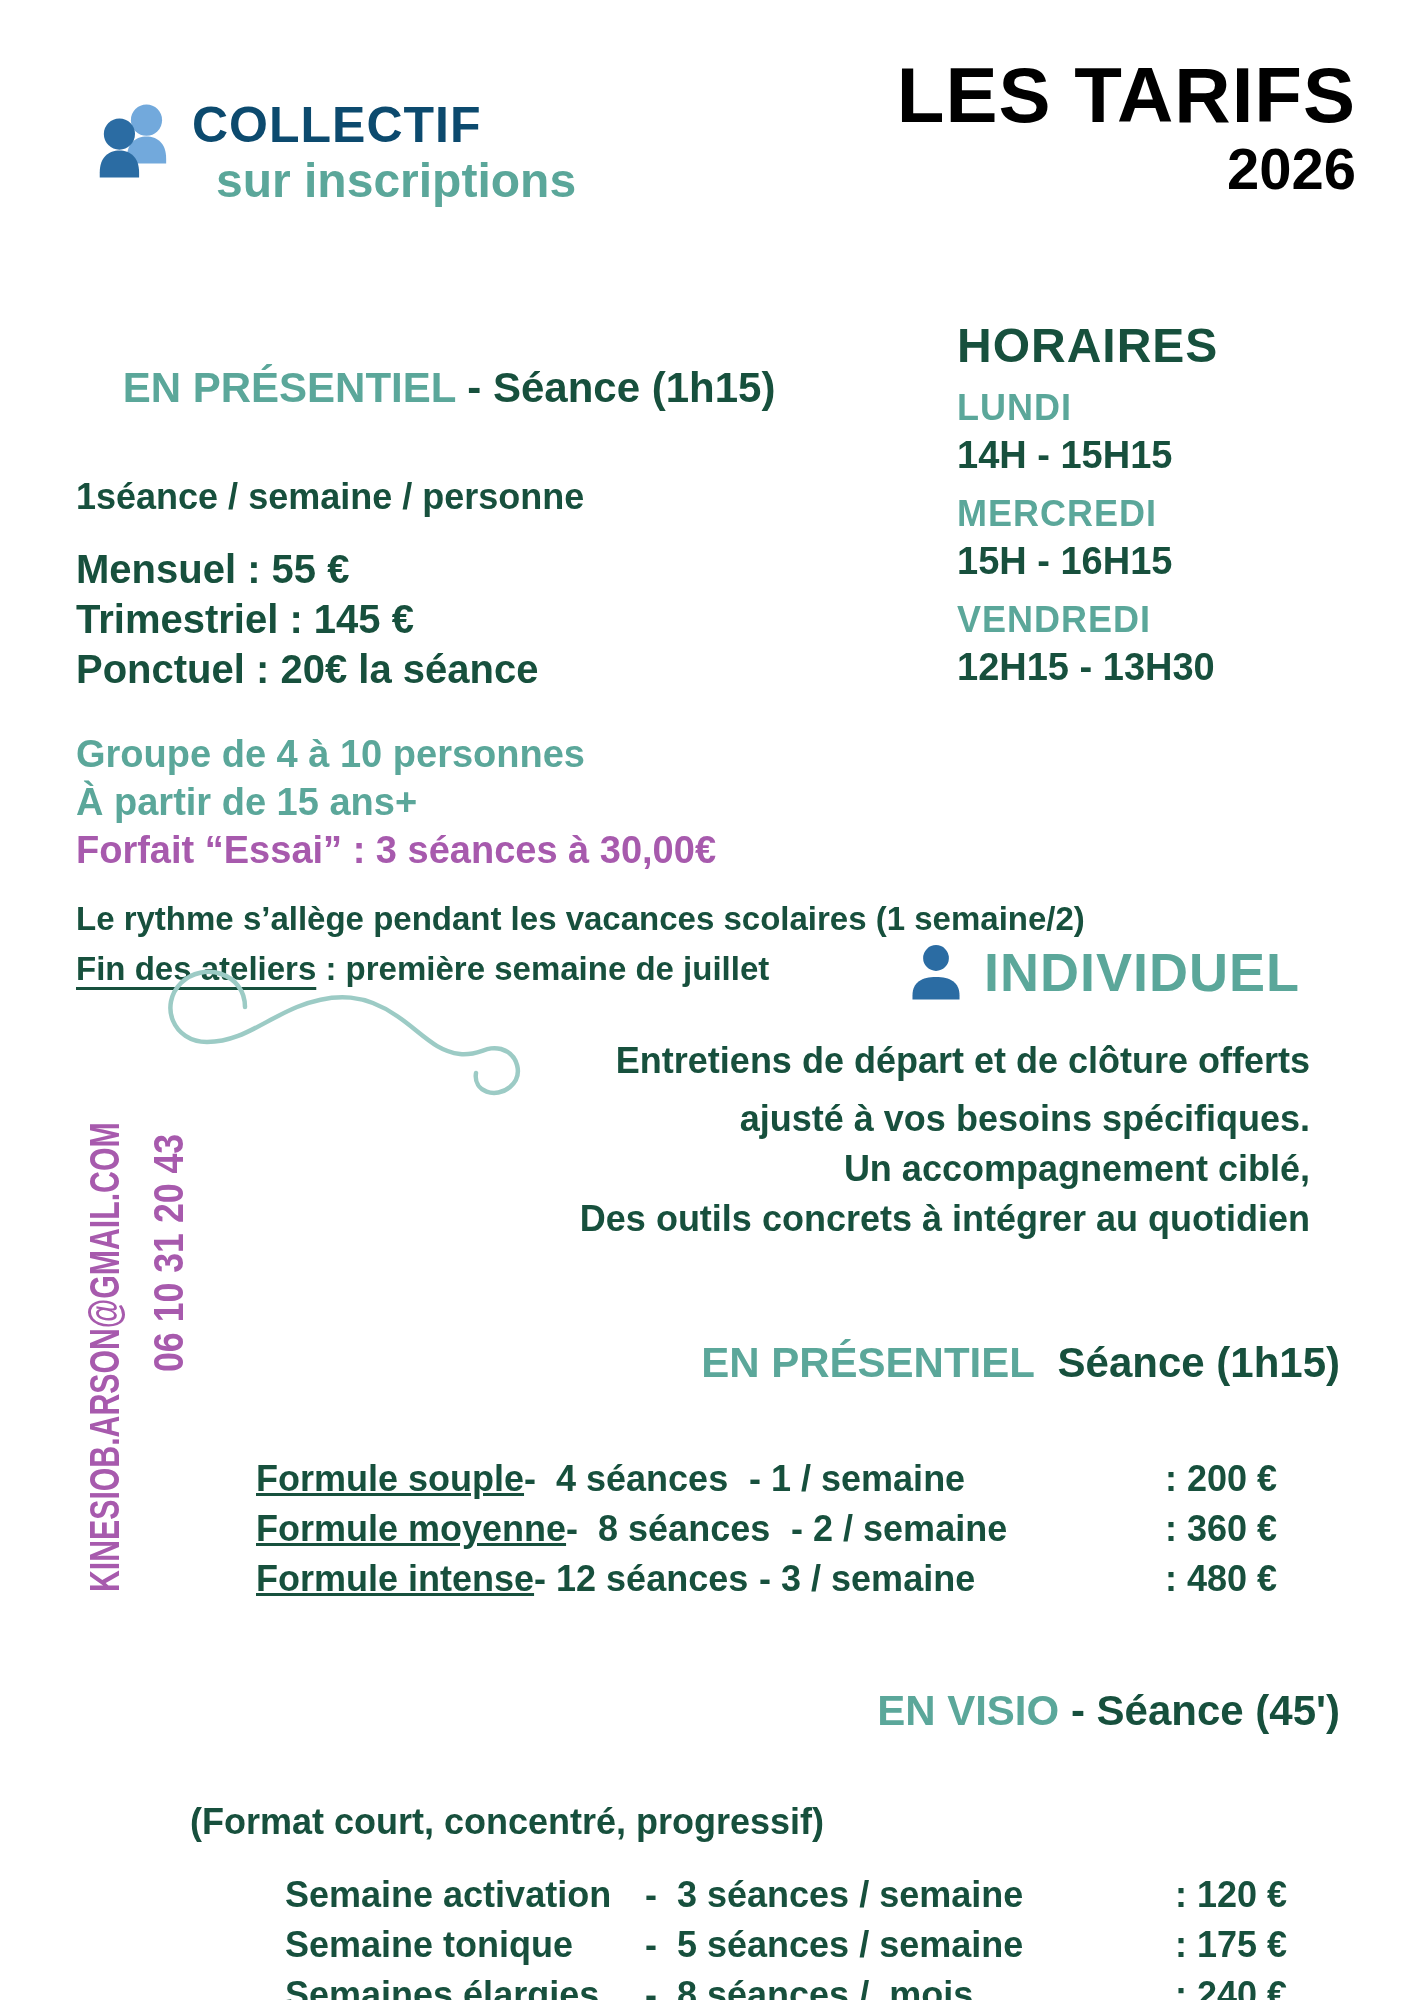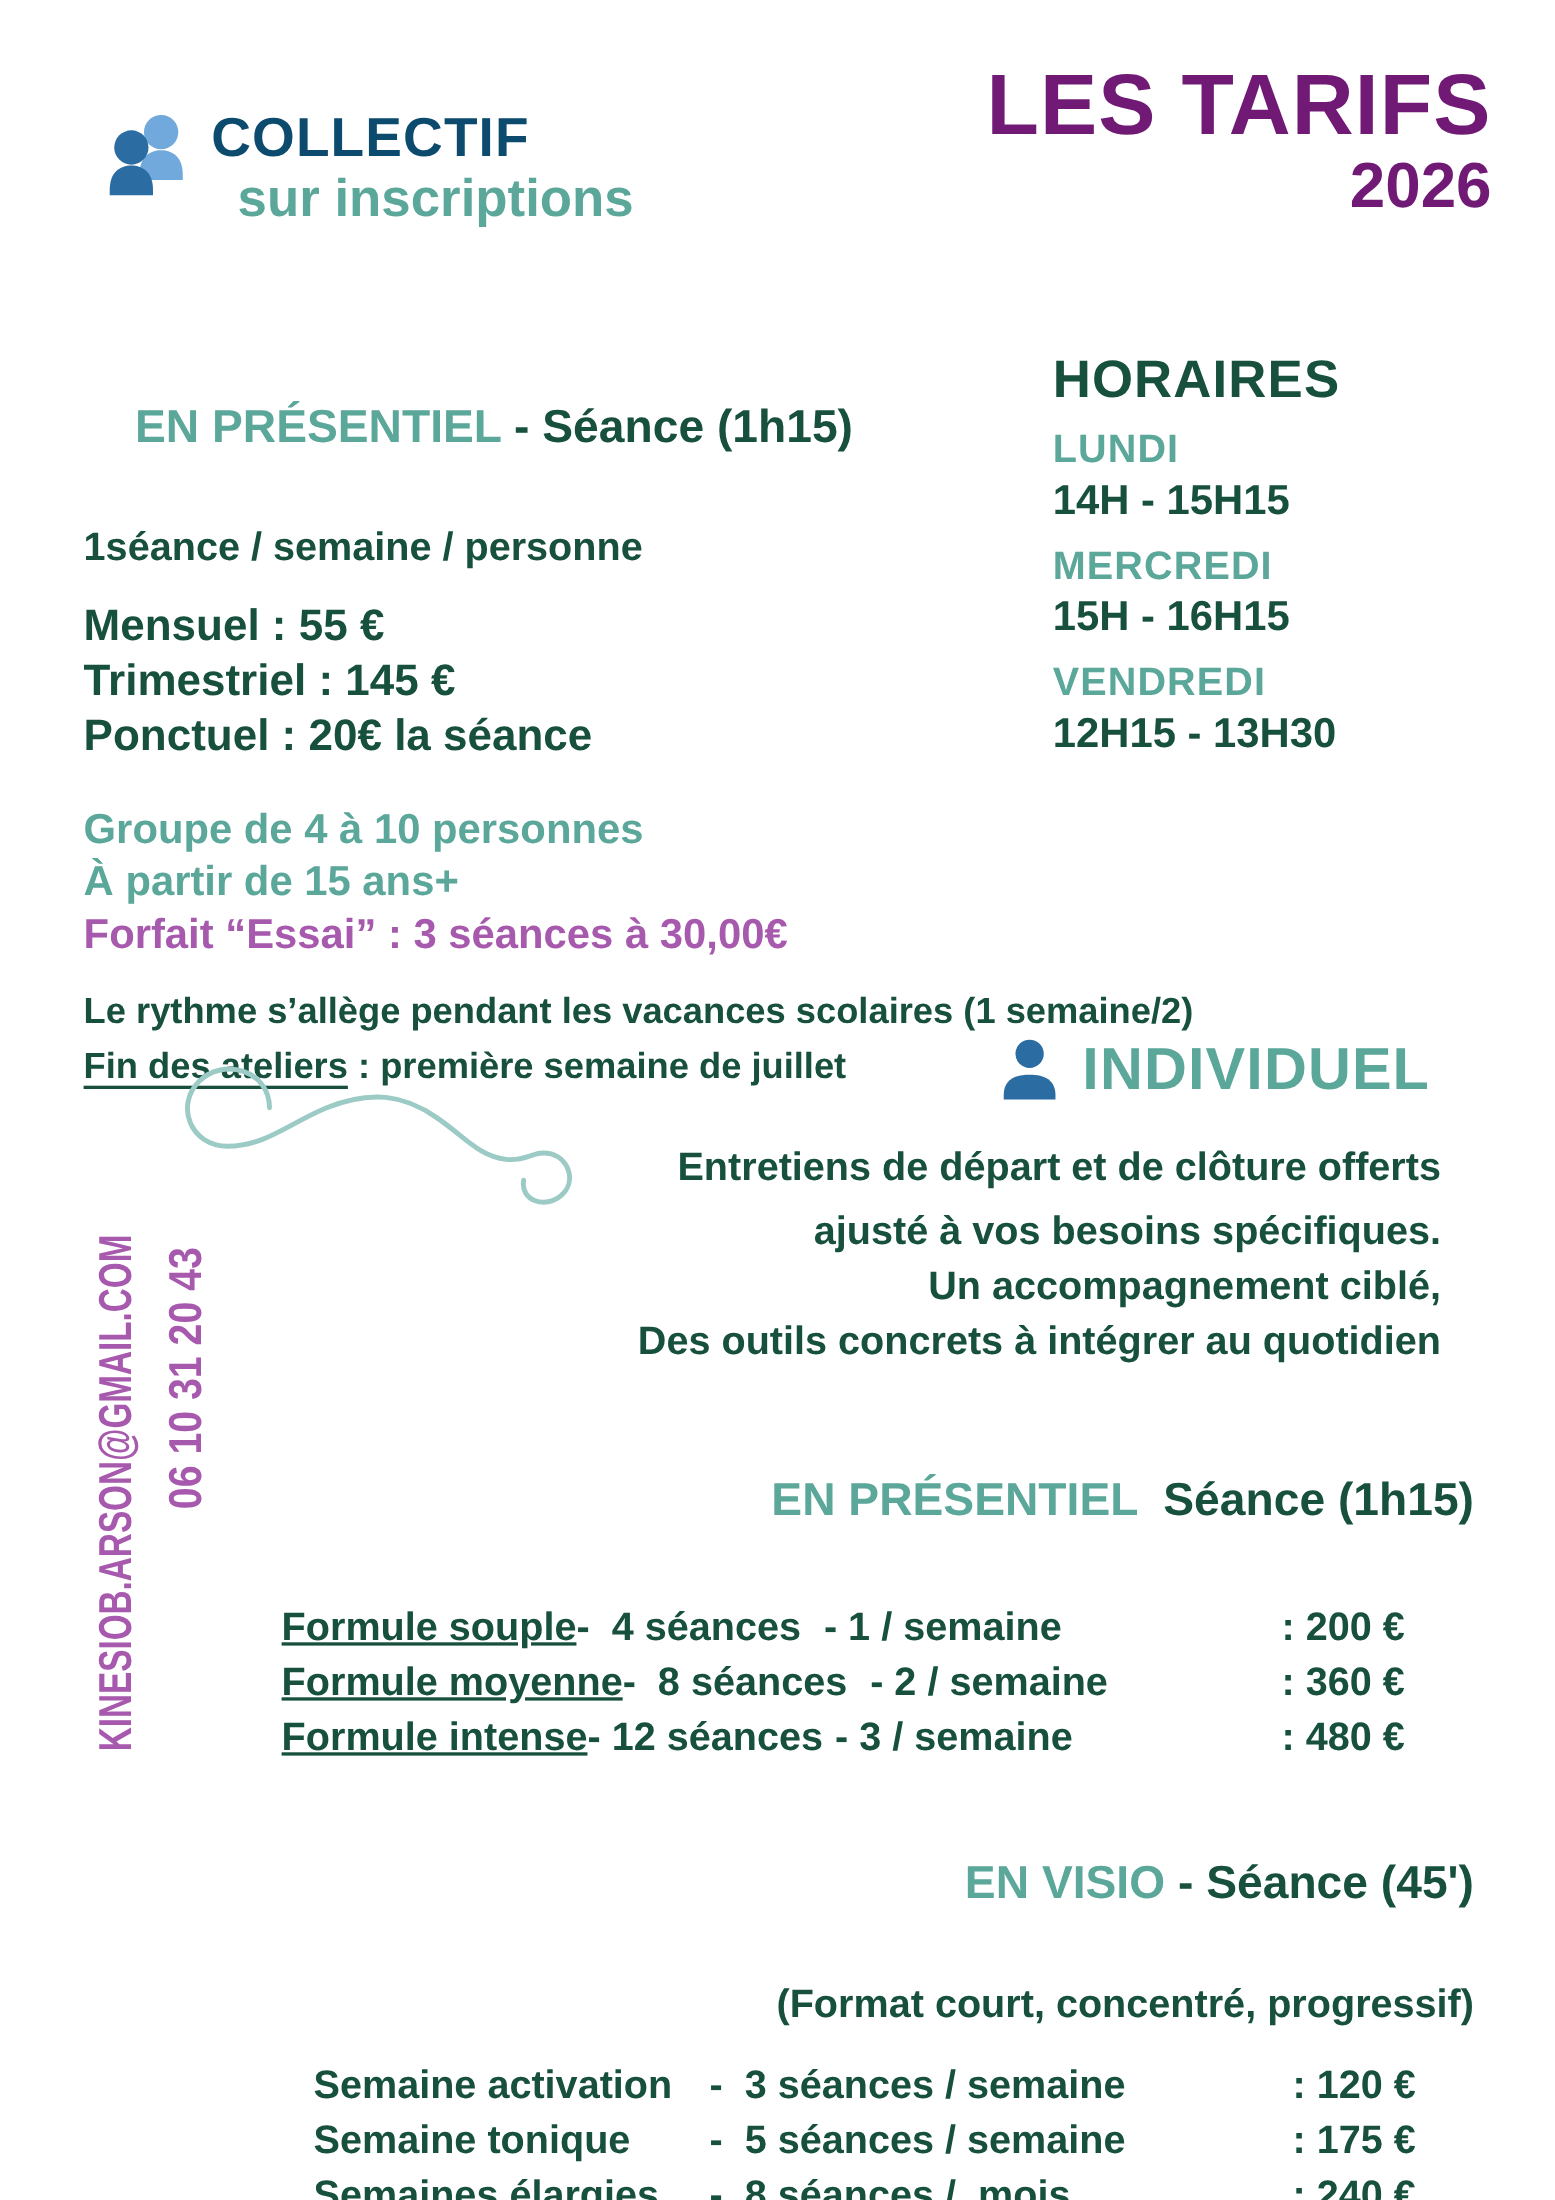--- a/index.html
+++ b/index.html
@@ -12,21 +12,21 @@
   .teal{color:#5BA79A;}
   .dark{color:#17503D;}
   .pre{white-space:pre;}
 
   
   .collectif-head{left:94px;top:96px;display:flex;align-items:flex-start;}
   .people-icon{width:82px;height:82px;flex:0 0 82px;margin-top:2px;}
   .collectif-titles{margin-left:16px;}
   .collectif-title{font-size:50px;line-height:58px;letter-spacing:1px;color:#0c4a6e;}
   .collectif-sub{font-size:48px;line-height:54px;color:#5BA79A;margin-left:24px;}
-  .tarifs-head{right:58px;top:52px;text-align:right;color:#701a75;}
+  .tarifs-head{right:58px;top:52px;text-align:right;color:#000000;}
   .tarifs-title{font-size:78px;line-height:86px;letter-spacing:1px;}
   .tarifs-year{font-size:58px;line-height:62px;}
 
   
   .left-col{left:76px;top:304px;width:1300px;}
   .pres-head{font-size:42px;line-height:56px;white-space:pre;}
   .pres-sub{font-size:36px;line-height:50px;color:#17503D;}
   .price-list{margin-top:22px;}
   .price-line{font-size:40px;line-height:50px;color:#17503D;}
   .group-block{margin-top:36px;}
@@ -59,21 +59,21 @@
   .indiv-intro{margin-top:32px;text-align:right;padding-right:30px;font-size:36px;line-height:46px;color:#17503D;}
   .indiv-desc{margin-top:10px;text-align:right;padding-right:30px;font-size:36px;line-height:50px;color:#17503D;}
   .section-head{margin-top:38px;text-align:right;font-size:42px;line-height:54px;white-space:pre;}
   .rows{margin-top:10px;color:#17503D;}
   .prow{display:flex;font-size:36px;line-height:50px;}
   .prow .c-name{flex:0 0 320px;padding-left:66px;text-align:left;white-space:pre;box-sizing:border-box;text-decoration:underline;}
   .prow .c-sess{flex:0 0 225px;text-align:left;white-space:pre;}
   .prow .c-freq{flex:1;text-align:left;white-space:pre;}
   .prow .c-price{flex:0 0 175px;text-align:left;white-space:pre;}
   .visio-head{margin-top:26px;}
-  .format-note{margin-top:6px;text-align:right;font-size:36px;line-height:48px;color:#17503D;}
+  .format-note{margin-top:6px;font-size:36px;line-height:48px;color:#17503D;}
   .vrows{margin-top:24px;color:#17503D;}
   .vrow{display:flex;font-size:36px;line-height:50px;}
   .vrow .c-name{flex:0 0 455px;padding-left:95px;text-align:left;white-space:pre;box-sizing:border-box;}
   .vrow .c-det{flex:1;text-align:left;white-space:pre;}
   .vrow .c-price{flex:0 0 165px;text-align:left;white-space:pre;}
 </style>
 </head>
 <body>
 
 <div class="abs collectif-head">

